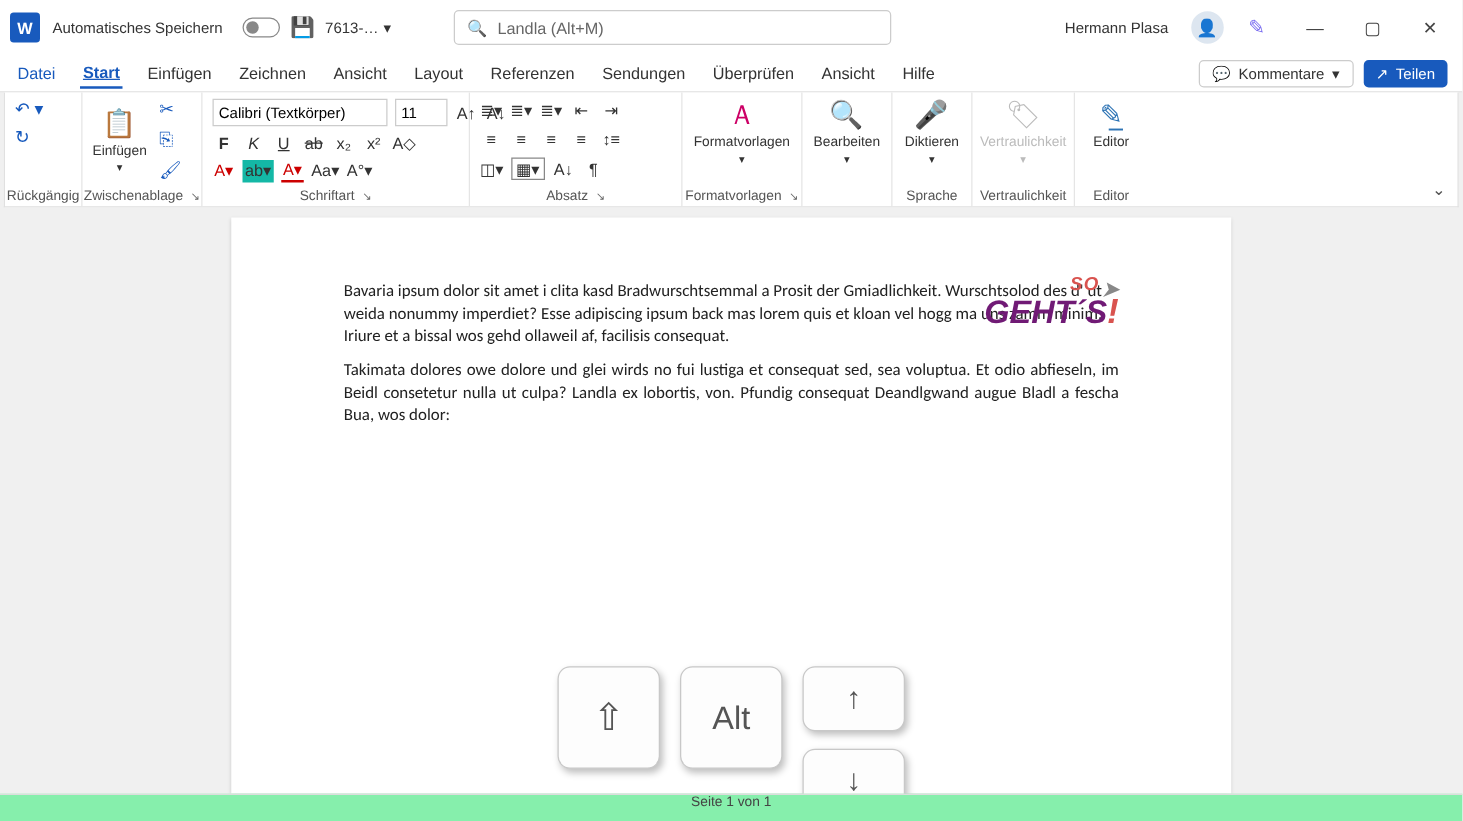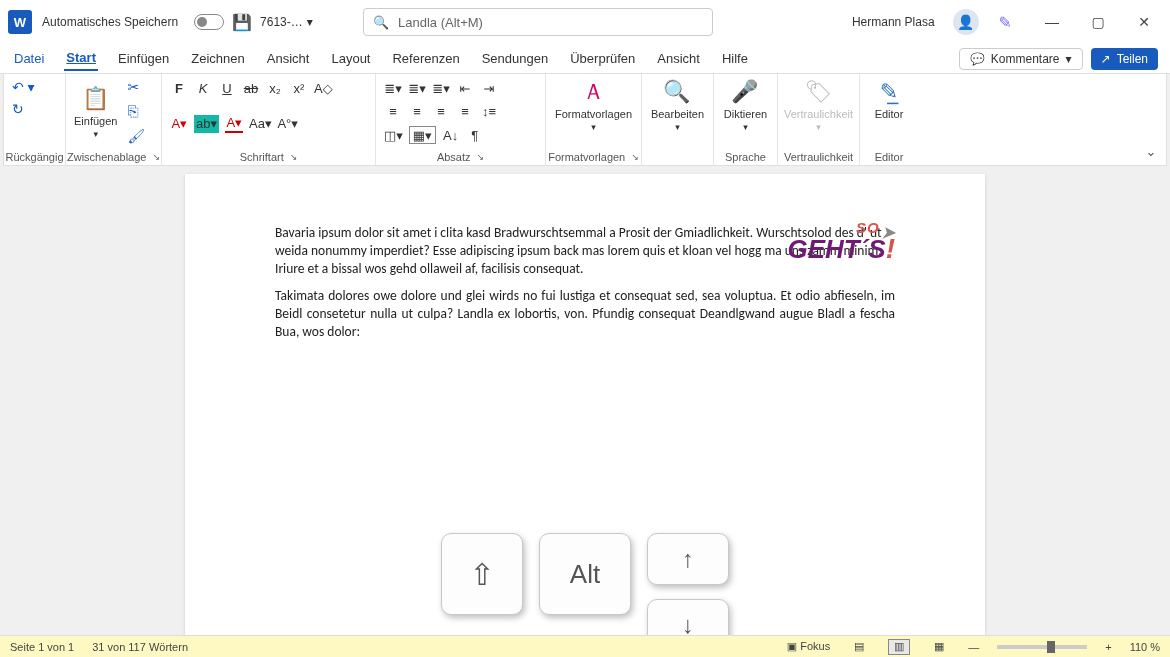--- a/index.html
+++ b/index.html
@@ -54,26 +54,26 @@
 .doc-h1 { color:#2e74b5; font-size:24px; font-weight:400; margin-top: 52px; margin-bottom: 16px; }
 .doc-p { font-size: 13.5px; color: #222; line-height: 1.35; margin-bottom: 8px; font-family: Calibri, sans-serif; text-align: left; }
 .redbox { border: 1px solid #222; padding: 6px 12px; margin: 6px 0 10px 64px; text-align: justify; width: 542px; }
 .redbox .doc-p { color: #c0504d; margin: 0; }
 .justified { text-align: justify; }
 
 
 .keys { position:absolute; left:50%; transform:translateX(-50%); bottom:-16px; display:flex; gap:16px; align-items:flex-start; }
 .key { background:#fdfdfd; border:1px solid #c8c8c8; border-radius:10px; box-shadow: 2px 3px 6px rgba(0,0,0,.25); display:flex; align-items:center; justify-content:center; color:#555; }
 .key-big { width:82px; height:82px; font-size:30px; }
-.key-alt { width:92px; height:82px; font-size:26px; }
+.key-alt { width:82px; height:82px; font-size:26px; }
 .key-small { width:82px; height:52px; font-size:24px; }
 .key-col { display:flex; flex-direction:column; gap:14px; }
 
 
-.statusbar { position:absolute; bottom:0; left:0; right:0; height:22px; background:#fef9c3; border-top:1px solid #ddd; display:flex; align-items:center; font-size:11px; color:#444; padding:0 10px; gap:18px; }
+.statusbar { position:absolute; bottom:0; left:0; right:0; height:22px; background:#86efac; border-top:1px solid #ddd; display:flex; align-items:center; font-size:11px; color:#444; padding:0 10px; gap:18px;flex-direction:column; }
 .statusbar .spacer { flex:1; }
 .viewbtn { width:22px; height:16px; display:flex; align-items:center; justify-content:center; border:1px solid transparent; }
 .viewbtn.active { border:1px solid #888; background:#e8e8e8; }
 .zoom-slider { width:90px; height:4px; background:#ccc; position:relative; }
 .zoom-slider::after { content:""; position:absolute; width:8px; height:12px; background:#666; top:-4px; left:55%; }
 </style>
 </head>
 <body>
 
 <div class="titlebar">
@@ -149,20 +149,26 @@
       </div>
     </div>
     <div class="rgroup-label">
         <span>Zwischenablage</span>
         <span class="launcher">↘</span>
       </div>
   </div>
 
   <div class="rgroup" style="width:214px">
     <div class="rrow">
+      <input class="font-select" value="Calibri (Textkörper)" style="">
+      <input class="size-select" value="11" style="">
+      <span class="fmtbtn">A↑</span>
+      <span class="fmtbtn">A↓</span>
+    </div>
+    <div class="rrow">
       <span class="fmtbtn" style="font-weight:bold">F</span>
       <span class="fmtbtn" style="font-style:italic">K</span>
       <span class="fmtbtn" style="text-decoration:underline">U</span>
       <span class="fmtbtn" style="text-decoration:line-through">ab</span>
       <span class="fmtbtn">x₂</span>
       <span class="fmtbtn">x²</span>
       <span class="fmtbtn">A◇</span>
     </div>
     <div class="rrow">
       <span class="fmtbtn" style="color:#c00">A▾</span>

